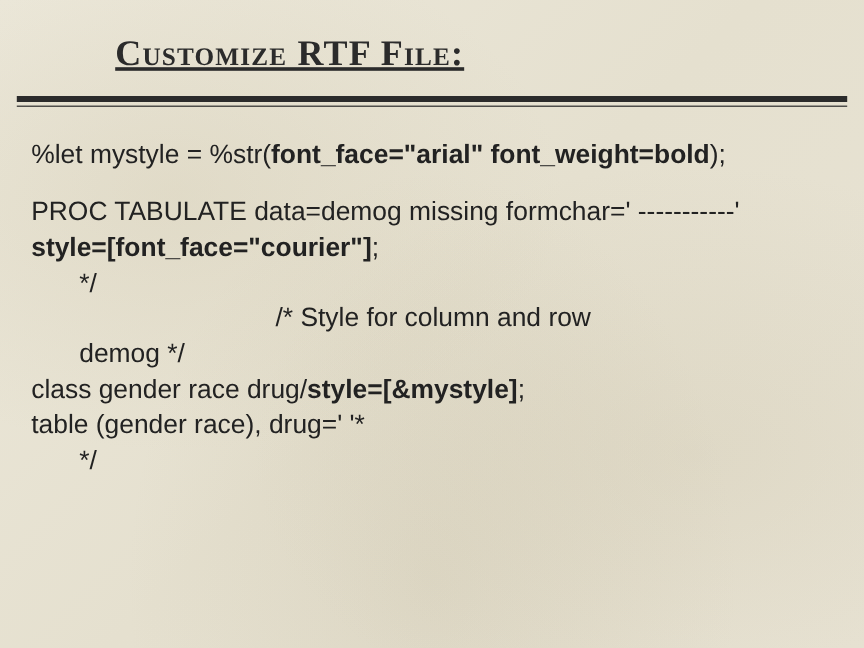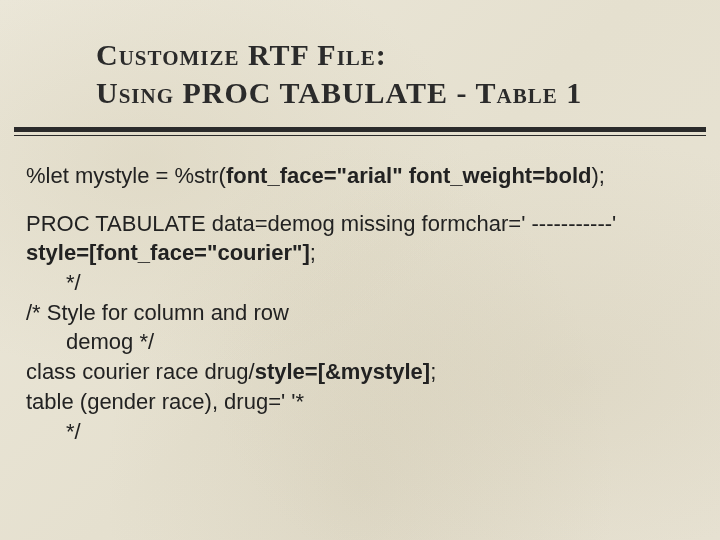--- a/index.html
+++ b/index.html
@@ -14,21 +14,22 @@
     background-image:
       radial-gradient(ellipse at 20% 30%, rgba(200,190,160,0.25) 0%, transparent 40%),
       radial-gradient(ellipse at 80% 70%, rgba(190,180,150,0.2) 0%, transparent 45%),
       radial-gradient(ellipse at 50% 90%, rgba(180,170,140,0.18) 0%, transparent 50%),
       linear-gradient(135deg, #ece8da 0%, #e5e0cf 50%, #e8e3d4 100%);
     font-family: Arial, sans-serif;
     color: #2b2b2b;
     position: relative;
   }
   .title-block {
-    padding: 36px 60px 8px 96px;
+    padding: 26px 60px 8px 96px;
+    text-decoration: underline;
   }
   .title-line {
     font-family: "Copperplate", "Copperplate Gothic Bold", "Palatino Linotype", serif;
     font-weight: 700;
     font-size: 30px;
     letter-spacing: 1px;
     color: #2b2b2b;
     font-variant: small-caps;
     line-height: 1.25;
   }
@@ -71,42 +72,41 @@
   }
   .row .left { flex: 0 0 auto; }
   .row .right { flex: 0 0 auto; }
   b { font-weight: 700; }
 </style>
 </head>
 <body>
 
 <div class="title-block">
   <div class="title-line">Customize RTF File:</div>
-  <div class="title-line">Using PROC TABULATE - Table 1</div>
 </div>
 
 <div class="rule-wrap">
   <div class="thick-rule"></div>
   <div class="thin-rule"></div>
 </div>
 
 <div class="content">
 
   <div class="para">
     <span>%let mystyle = %str(</span><b>font_face="arial" font_weight=bold</b><span>);</span>
   </div>
 
   <div class="para">
     <div>PROC TABULATE data=demog missing  formchar=' -----------'</div>
     <div class="row">
       <span class="left"><b> style=[font_face="courier"]</b><span>;</span></span>
     </div>
     <div class="code-indent">*/</div>
-    <div style="text-align:left; padding-right:2px;">/* Style for column and row</div>
+    <div style="text-align:center; padding-right:2px;">/* Style for column and row</div>
     <div class="code-indent">demog */</div>
     <div>
-      <span>class courier race drug/</span><b>style=[&amp;mystyle]</b><span>;</span>
+      <span>class gender race drug/</span><b>style=[&amp;mystyle]</b><span>;</span>
     </div>
     <div>table (gender race), drug=' '*</div>
     <div class="code-indent">*/</div>
   </div>
 
 </div>
 
 </body></html>

